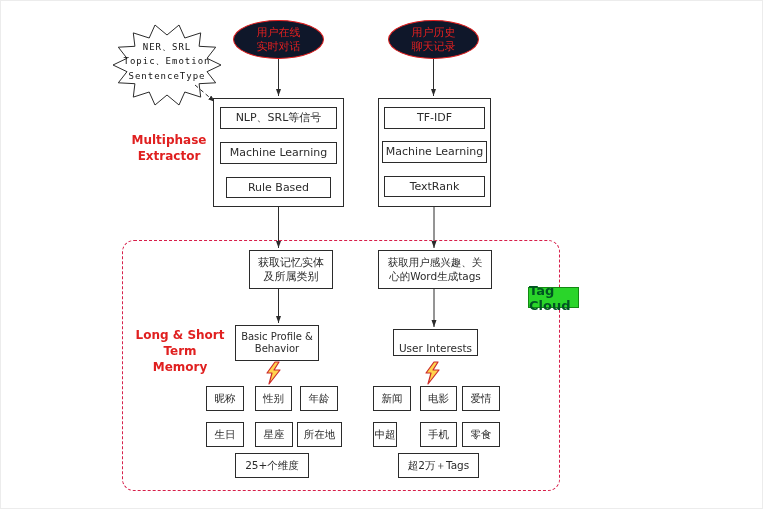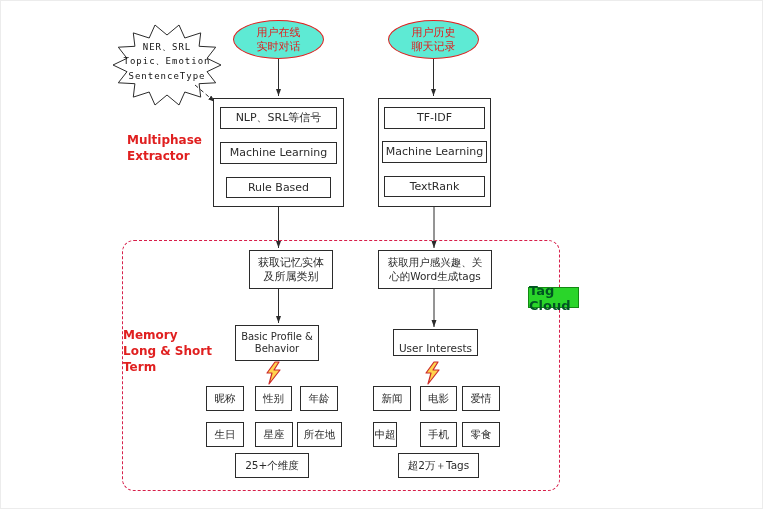--- a/index.html
+++ b/index.html
@@ -8,24 +8,24 @@
   }
   *{margin:0;padding:0;box-sizing:border-box;}
   body{background:#fff;font-family:"DejaVu Sans","Liberation Sans",sans-serif;}
   .canvas{position:relative;width:763px;height:509px;background:#fff;border:1px solid #ececec;overflow:hidden;}
   .overlay{position:absolute;left:0;top:0;width:763px;height:509px;pointer-events:none;}
   .box{position:absolute;border:1px solid var(--ink);background:#fff;display:flex;
        flex-direction:column;align-items:center;justify-content:center;
        font-size:11px;color:var(--ink);text-align:center;line-height:1.25;}
   .group{position:absolute;border:1px solid var(--ink);background:#fff;}
   .redtext{position:absolute;color:var(--red);font-size:12px;font-weight:600;
-           line-height:1.35;}
+           text-align:center;line-height:1.35;}
   .ellipse{position:absolute;border:1.5px solid var(--red);border-radius:50%;
            display:flex;flex-direction:column;align-items:center;justify-content:center;
-           color:var(--red);font-size:11px;line-height:1.25;background:#5eead4;}
+           color:var(--red);font-size:11px;line-height:1.25;background:#0f172a;}
   .cloudtext{position:absolute;font-family:"DejaVu Sans Mono","Liberation Mono",monospace;
              font-size:9px;color:#111;text-align:center;line-height:1.6;letter-spacing:1px;}
   .tag{font-size:10.5px;}
   .tagcloud{position:absolute;background:var(--green);border:1px solid var(--green-border);
             display:flex;align-items:center;justify-content:center;font-size:13px;
             color:#093; color:#063; color:#052; font-weight:600;z-index:3;}
   .dashed-area{position:absolute;border:1.5px dashed var(--dash-red);border-radius:12px;background:transparent;}
 </style>
 </head>
 <body>
@@ -104,22 +104,22 @@
     <span>心的Word生成tags</span>
   </div>
 
   <div class="dashed-area" style="left:121px;top:239px;width:438px;height:251px;"></div>
 
   <div class="tagcloud" style="left:527px;top:286px;width:51px;height:21px;">
     <span>Tag Cloud</span>
   </div>
 
   <div class="redtext" style="left:122px;top:326px;width:114px;">
+    <div>Long &amp; Short Term</div>
     <div>Memory</div>
-    <div>Long &amp; Short Term</div>
   </div>
 
   <div class="box" style="left:234px;top:324px;width:84px;height:36px;font-size:10px;">
     <span>Basic Profile &amp;</span>
     <span>Behavior</span>
   </div>
 
   <div class="box" style="left:392px;top:328px;width:85px;height:27px;font-size:10.5px;justify-content:flex-end;">
     <span>User Interests</span>
   </div>

